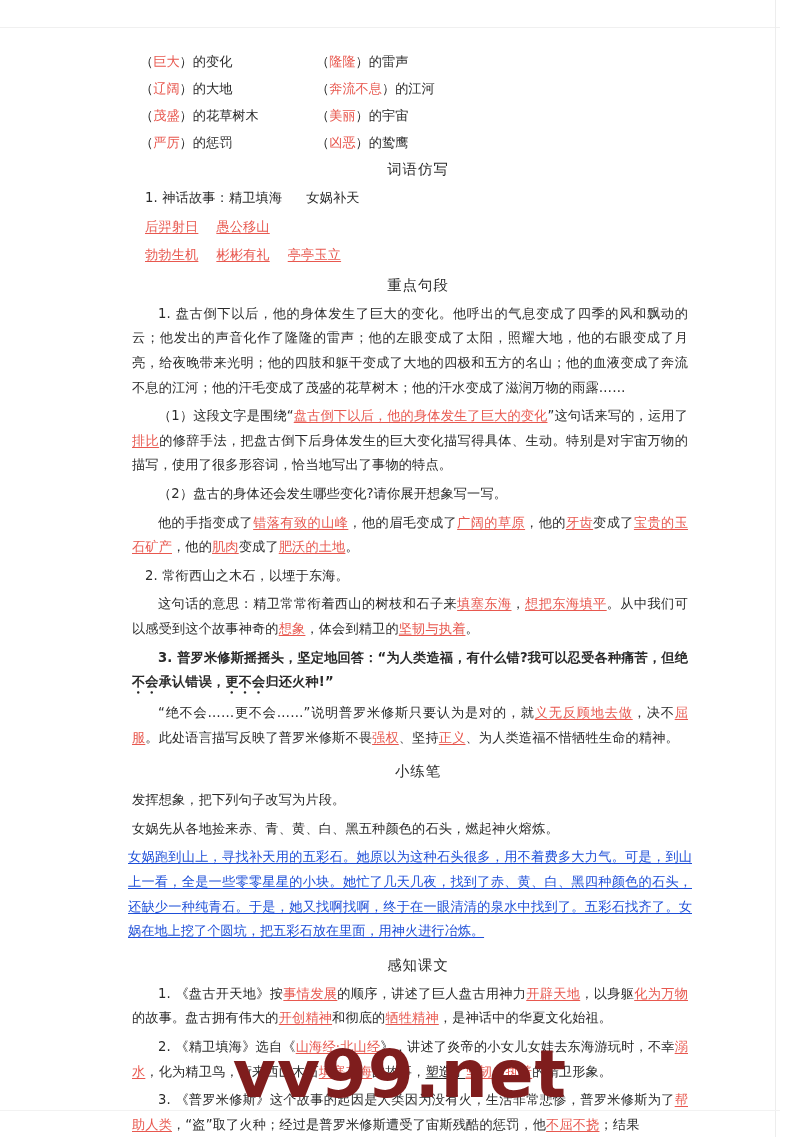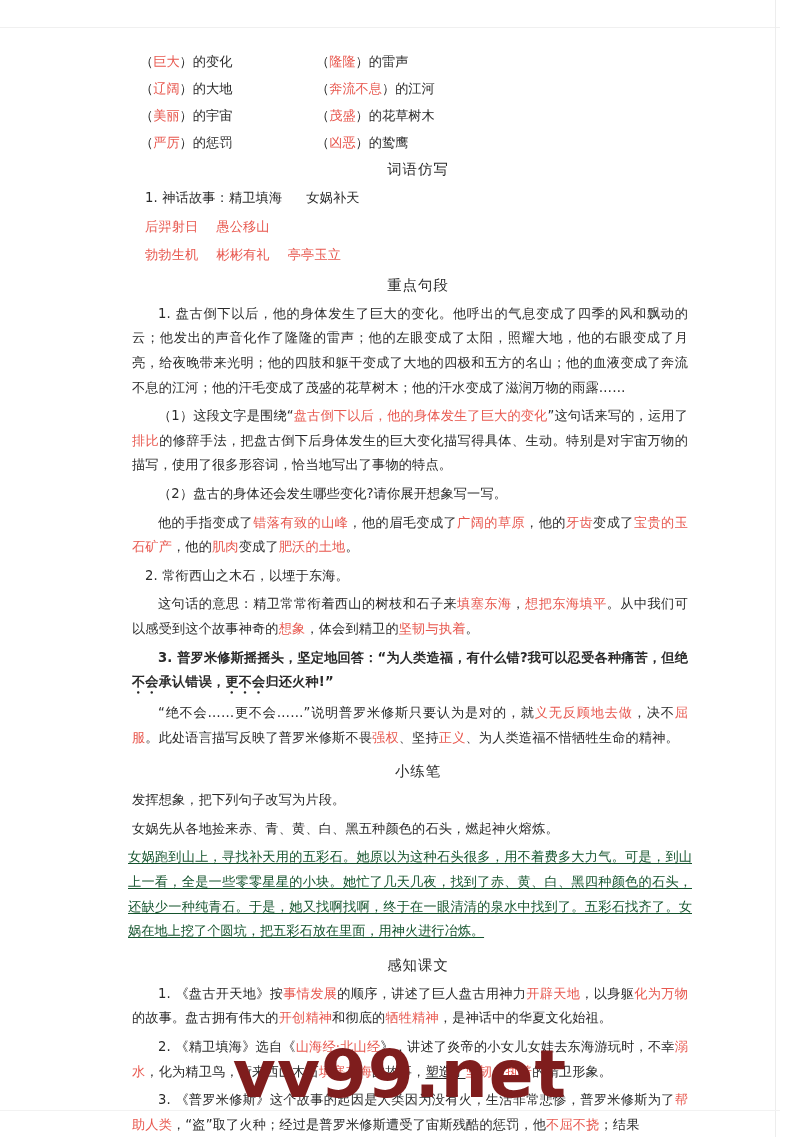--- a/index.html
+++ b/index.html
@@ -68,20 +68,21 @@
     padding-left: 16px;
     font-weight: 500;
     letter-spacing: 1px;
     text-align: center;
   }
   .r {
     color: #e8584f;
   }
   .ru {
     color: #e8584f;
+    text-decoration: underline;
     text-decoration-thickness: 1px;
     text-underline-offset: 1.5px;
   }
   .blk-u {
     text-decoration: underline;
     text-decoration-thickness: 1px;
     text-underline-offset: 1.5px;
   }
   .dots {
     text-emphasis: dot;
@@ -102,21 +103,21 @@
     color: #2a2a2a;
     font-size: 13.2px;
     line-height: 27px;
     white-space: nowrap;
   }
 
   .sp-md { display: inline-block; width: 18px; }
   .sp-lg { display: inline-block; width: 24px; }
 
   .blk-red-para {
-    color: #14532d;
+    color: #1d4ed8;
     font-size: 13.2px;
     line-height: 24.6px;
     text-align: justify;
     text-justify: inter-character;
     text-decoration: underline;
     text-decoration-thickness: 1px;
     text-underline-offset: 1.5px;
     margin: 0;
   }
 
@@ -148,22 +149,22 @@
   <div id="content">
 
     <div class="word-grid">
 
       <div class="word-cell"><span>（</span><span class="r">巨大</span><span>）的变化</span></div>
       <div class="word-cell"><span>（</span><span class="r">隆隆</span><span>）的雷声</span></div>
 
       <div class="word-cell"><span>（</span><span class="r">辽阔</span><span>）的大地</span></div>
       <div class="word-cell"><span>（</span><span class="r">奔流不息</span><span>）的江河</span></div>
 
+      <div class="word-cell"><span>（</span><span class="r">茂盛</span><span>）的花草树木</span></div>
       <div class="word-cell"><span>（</span><span class="r">美丽</span><span>）的宇宙</span></div>
-      <div class="word-cell"><span>（</span><span class="r">茂盛</span><span>）的花草树木</span></div>
 
       <div class="word-cell"><span>（</span><span class="r">严厉</span><span>）的惩罚</span></div>
       <div class="word-cell"><span>（</span><span class="r">凶恶</span><span>）的鸷鹰</span></div>
     </div>
 
     <div class="heading">词语仿写</div>
 
     <div class="line indent-sm"><span>1. 神话故事：</span><span>精卫填海</span><span class="sp-lg"></span><span>女娲补天</span></div>
 
     <div class="line indent-sm"><span class="ru">后羿射日</span><span class="sp-md"></span><span class="ru">愚公移山</span></div>

